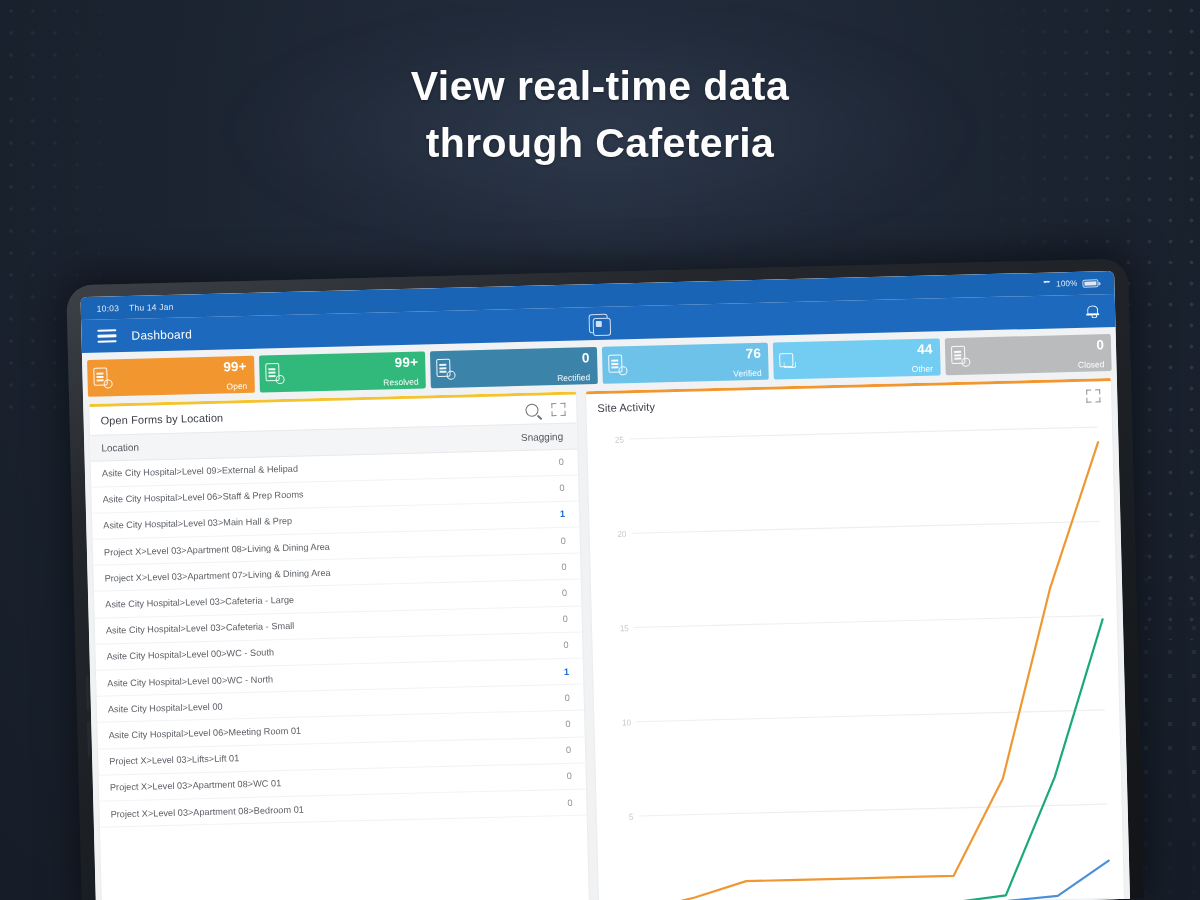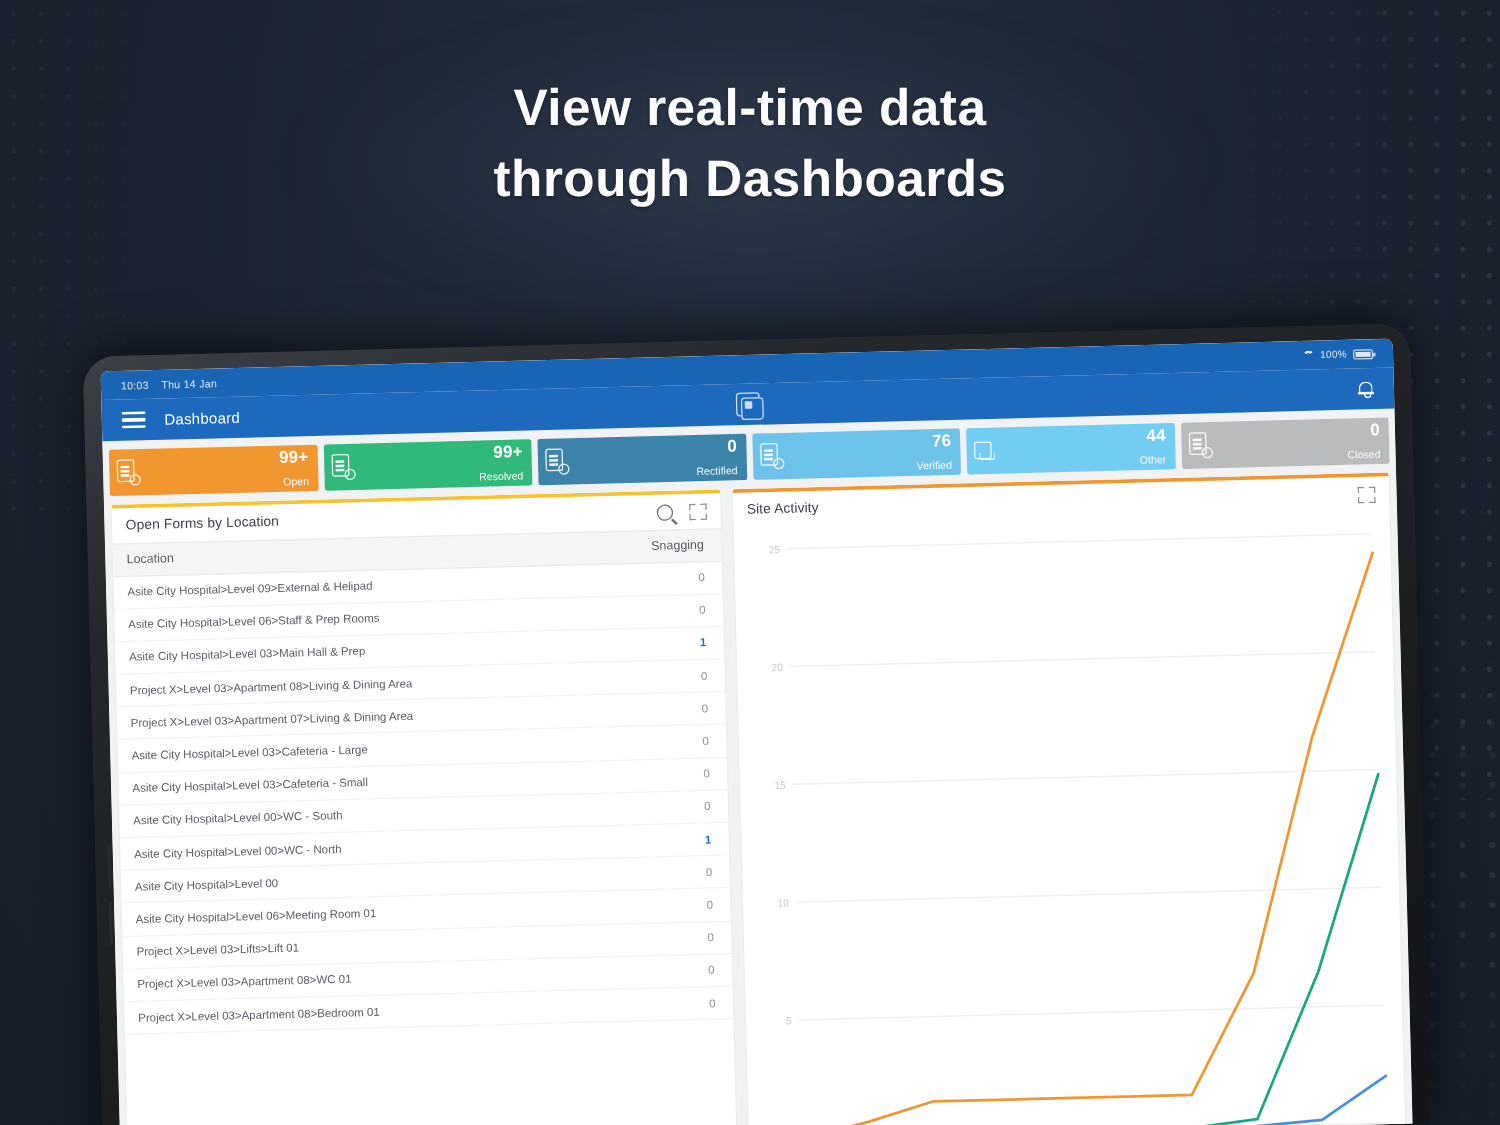--- a/index.html
+++ b/index.html
@@ -240,21 +240,21 @@
 <body>
 
 <div class="bg-base"></div>
 <div class="bg-dots-left"></div>
 <div class="bg-dots-right"></div>
 <div class="bg-dots-rightlow"></div>
 <div class="glow"></div>
 
 <div class="headline">
   <div>View real-time data</div>
-  <div>through Dashboards</div>
+  <div>through Cafeteria</div>
 </div>
 
 <div class="tablet">
   <div class="tablet-body">
     <div class="btn-side btn-v1"></div>
     <div class="btn-side btn-v2"></div>
 
     <div class="tablet-screen">
 
       <div class="statusbar">

